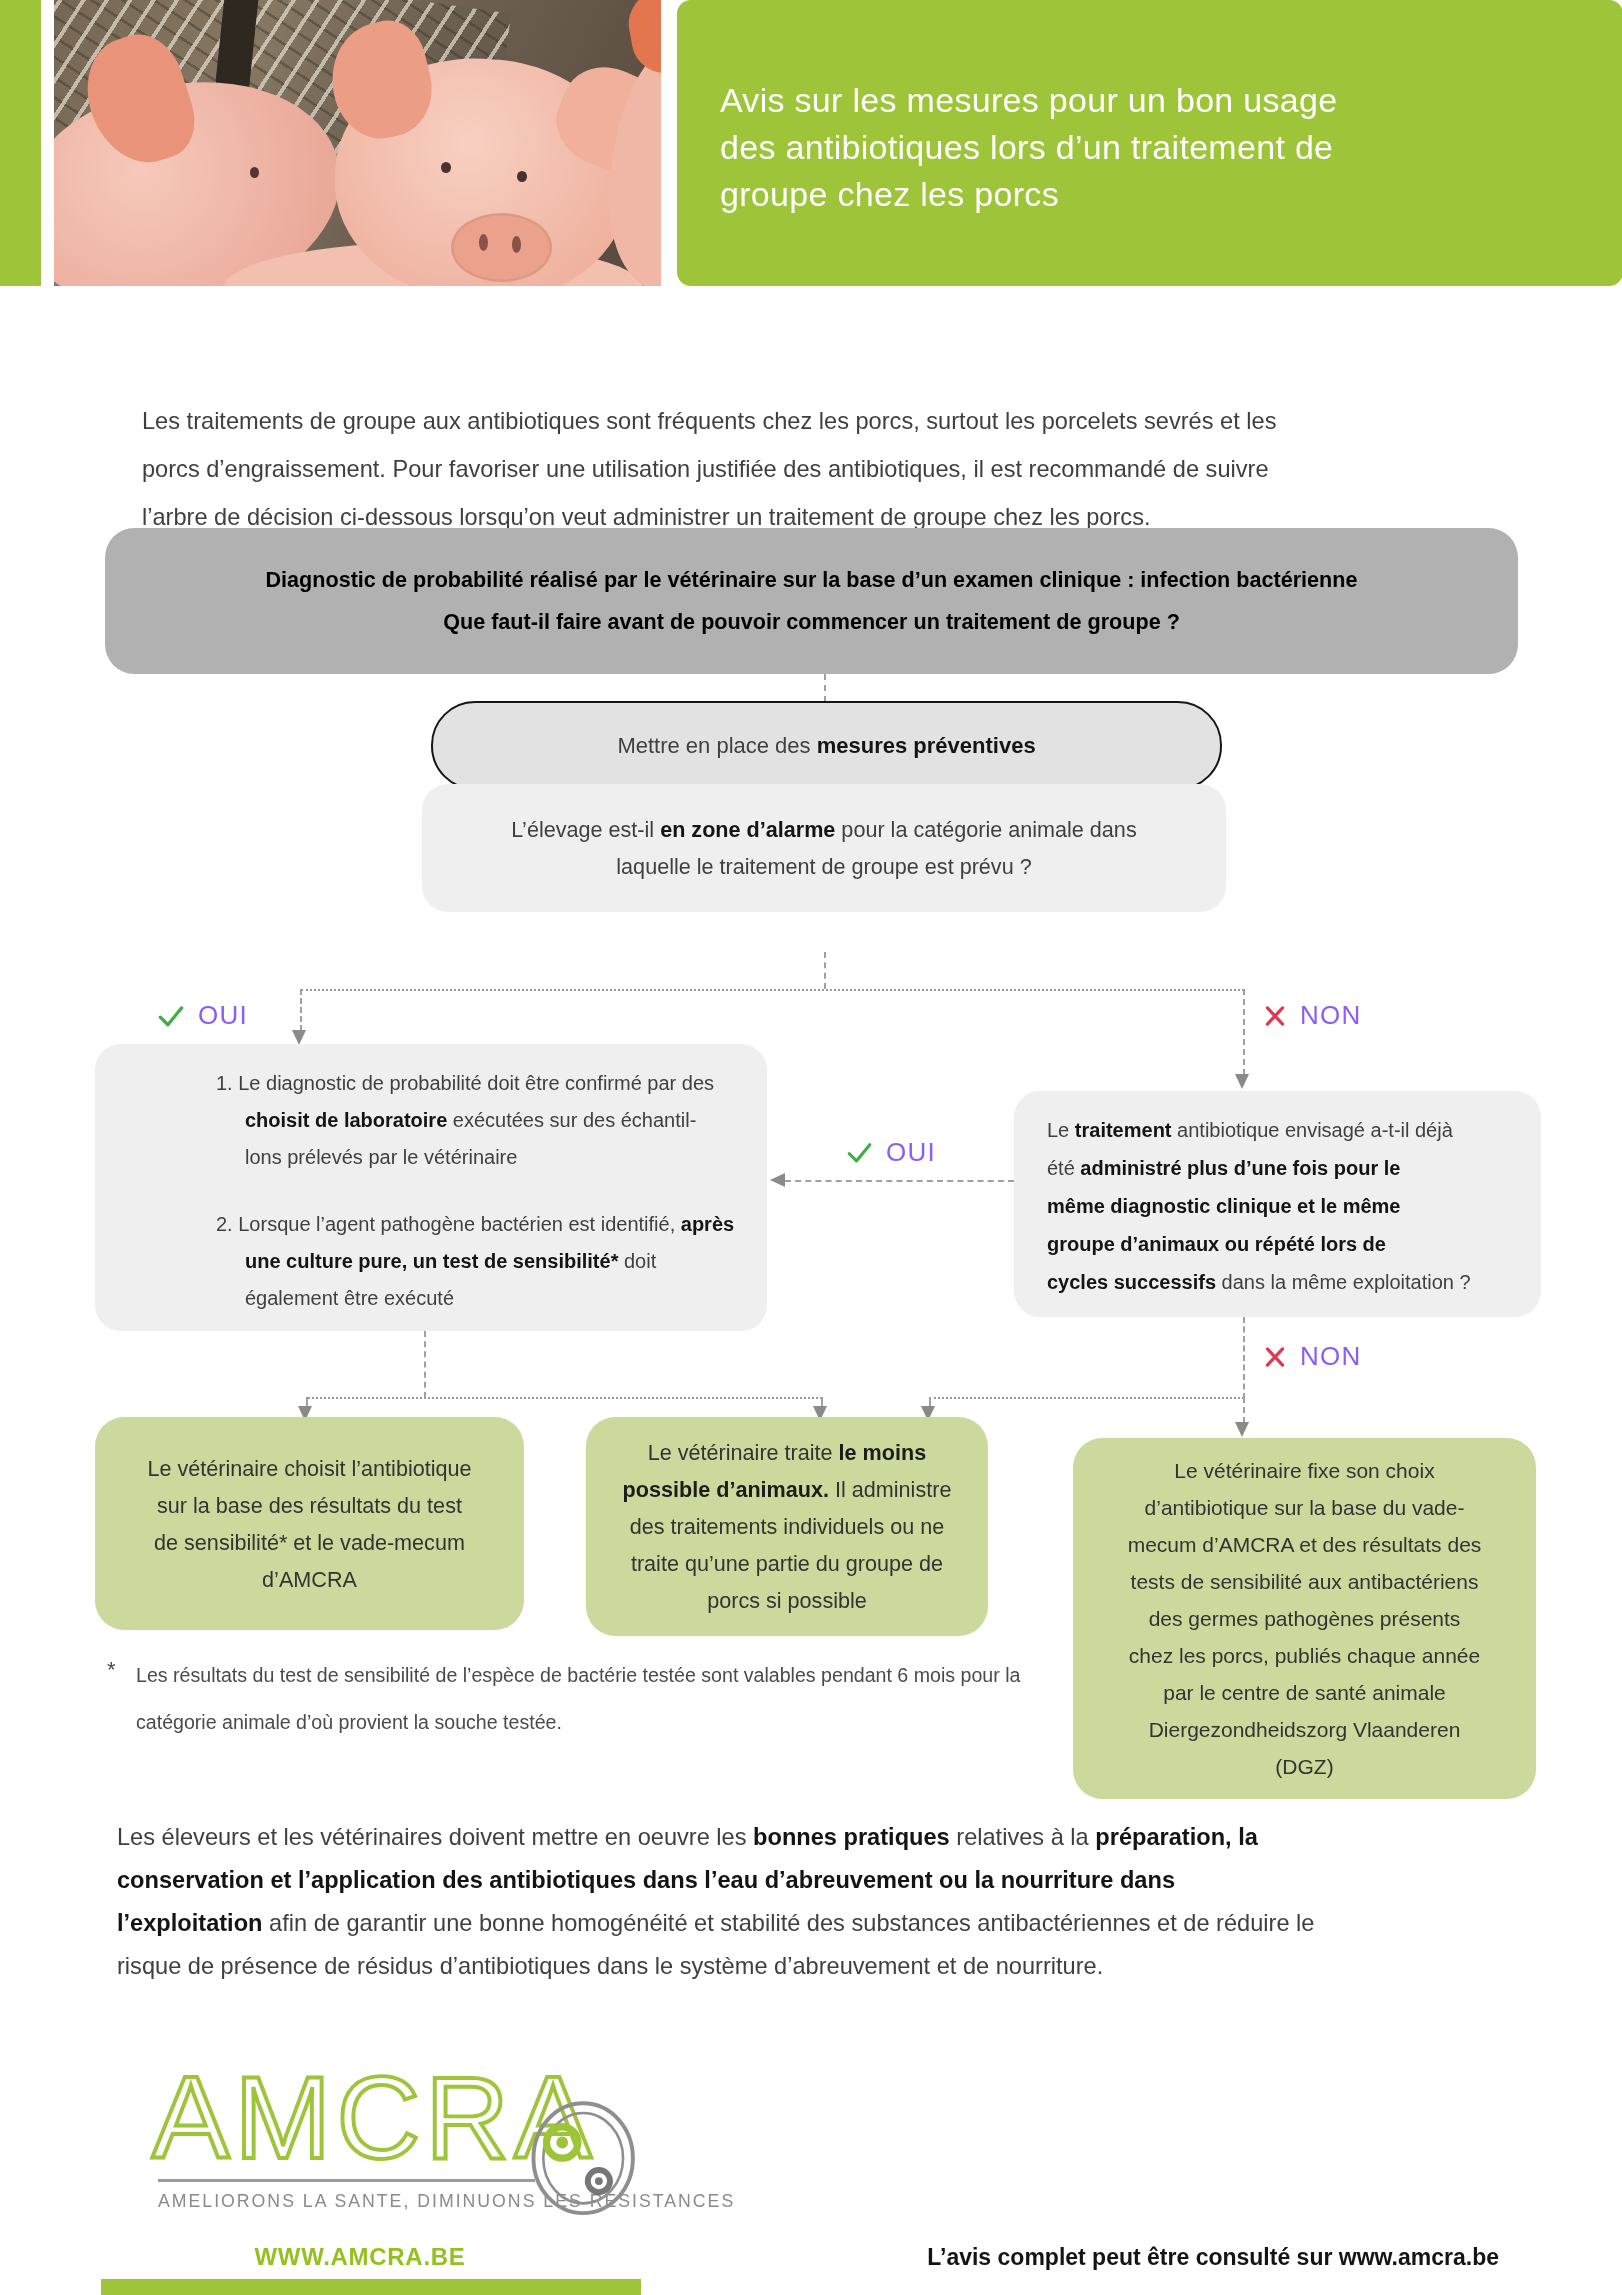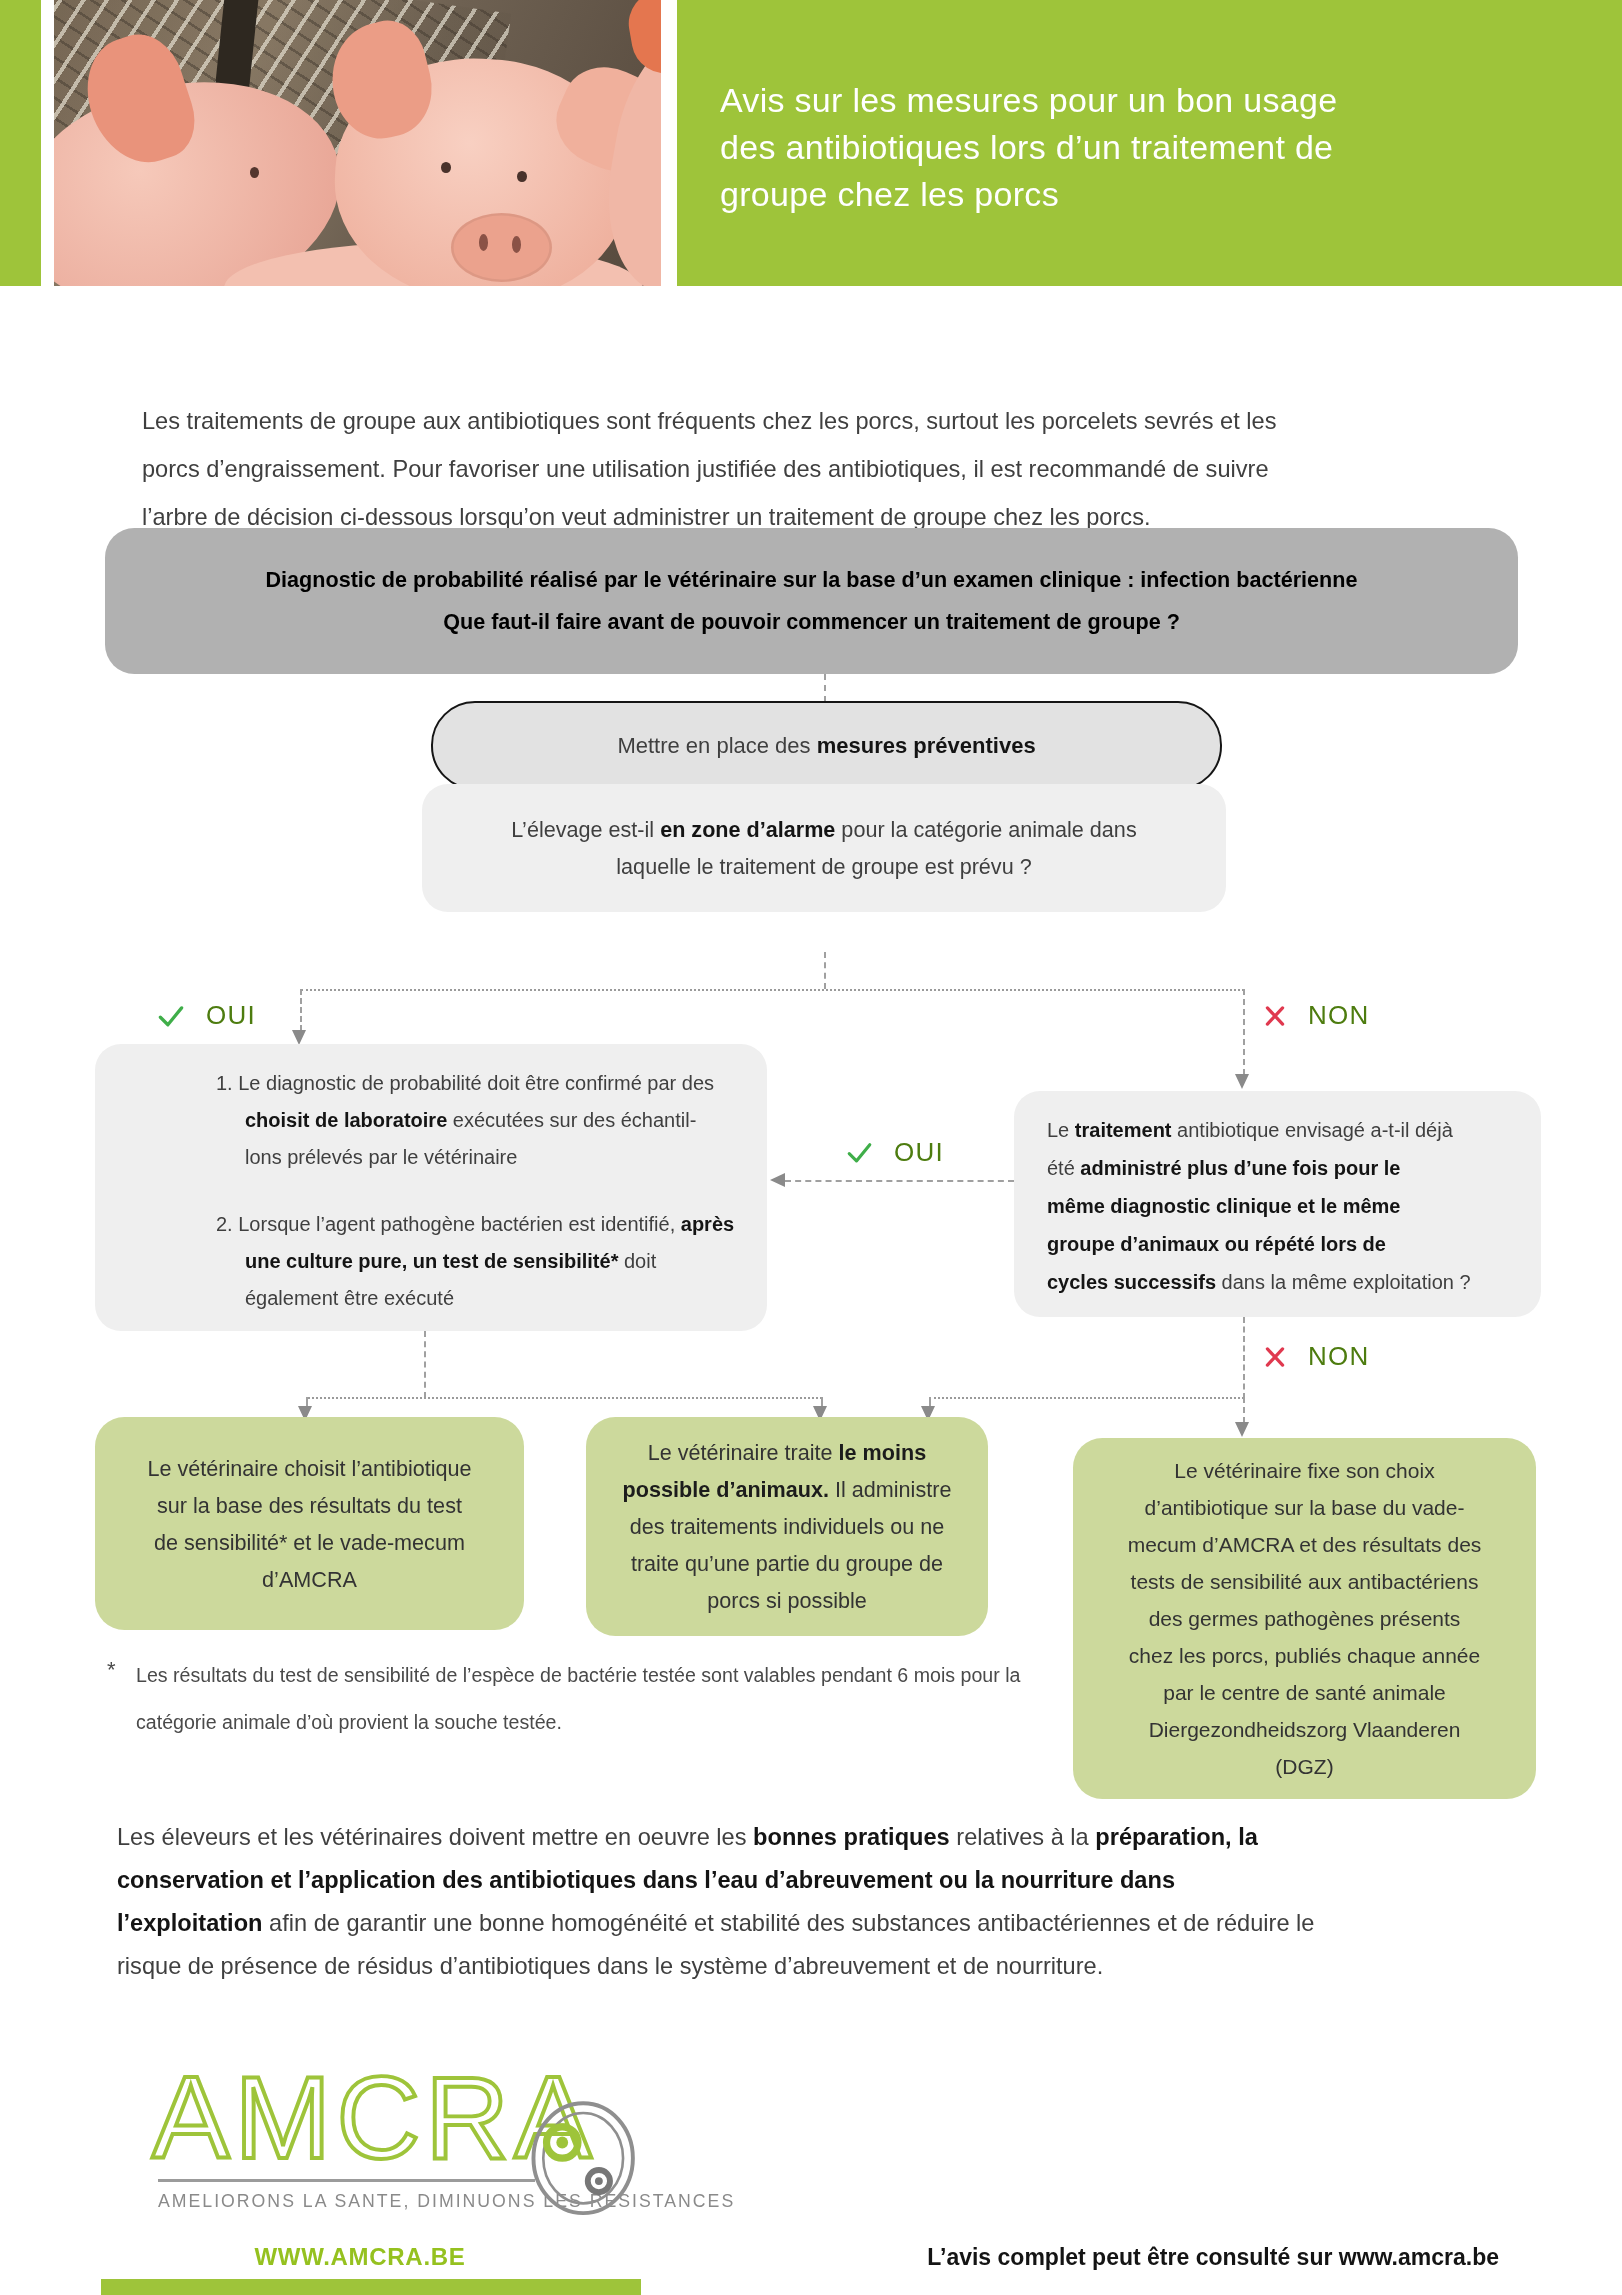--- a/index.html
+++ b/index.html
@@ -2,21 +2,21 @@
 <html style="font-size:10.5px"><head>
 <meta charset="utf-8">
 <style>
   html,body{margin:0;padding:0;background:#888;}
   .page{position:relative;width:1623px;height:2295px;background:#ffffff;overflow:hidden;
         font-family:"Liberation Sans",sans-serif;color:#3f3f3f;}
   .abs{position:absolute;}
   b{font-weight:bold;color:#141414;}
   
   .sidebar{left:0;top:0;width:41px;height:286px;background:#9ec43a;}
-  .banner{left:677px;top:0;width:946px;height:286px;background:#9ec43a;}
+  .banner{left:677px;top:0;width:946px;height:286px;background:#9ec43a;border-radius:14px;}
   .banner h1{margin:0;padding:77px 0 0 43px;font-size:34px;line-height:47px;font-weight:400;color:#ffffff;letter-spacing:0.3px;}
   .photo{left:54px;top:0;width:607px;height:286px;overflow:hidden;
          background:linear-gradient(115deg,#7a6a57 0%,#8d7d68 30%,#6e6152 55%,#55483c 100%);}
   .photo div{position:absolute;}
   
   .graybox{left:105px;top:528px;width:1413px;height:146px;background:#b1b1b1;border-radius:29.4px;
            display:flex;flex-direction:column;justify-content:center;align-items:center;}
   .graybox div{font-size:21.6px;font-weight:bold;color:#000;line-height:42px;}
   .stepbox{background:#efefef;border-radius:26px;}
   .prevbox{left:431px;top:701px;width:791px;height:89px;background:#e2e2e2;border:2.6px solid #151515;
@@ -29,21 +29,21 @@
   .treattext{position:absolute;left:33px;top:19.6px;font-size:20px;line-height:38px;}
   .greenbox{background:#ccd99c;border-radius:29.4px;display:flex;justify-content:center;align-items:center;
             text-align:center;color:#333;font-size:21.6px;line-height:37px;}
   .greenbox b{color:#1c1c1c;}
   
   .vdash{border-left:2px dashed #a0a0a0;width:0;}
   .hdash{border-top:2px dashed #a0a0a0;height:0;}
   .hdot{border-top:2.6px dotted #9a9a9a;height:0;}
   .arr-down{width:0;height:0;border-left:7.9px solid transparent;border-right:7.9px solid transparent;border-top:15.7px solid #8a8a8a;}
   .arr-left{width:0;height:0;border-top:7.9px solid transparent;border-bottom:7.9px solid transparent;border-right:15.7px solid #8a8a8a;}
-  .branchlbl{display:flex;align-items:center;gap:20px;font-size:26px;color:#4d7c0f;letter-spacing:1.3px;}
+  .branchlbl{display:flex;align-items:center;gap:12px;font-size:26px;color:#8b5cf6;letter-spacing:1.3px;}
   
   .footnote{font-size:19.6px;line-height:47px;color:#4a4a4a;}
   .closing{font-size:23.6px;line-height:43px;margin-left:12px;}
   
   .wordmark{font-size:116px;font-weight:400;letter-spacing:5.2px;color:#9ec43a;
             -webkit-text-fill-color:#ffffff;-webkit-text-stroke:3.9px #9ec43a;line-height:1;}
   .tagline{font-size:17.7px;letter-spacing:2px;color:#8a8a8a;}
   .site{font-size:24px;font-weight:bold;color:#95c11f;letter-spacing:0.7px;text-align:center;}
   .footnote-star{font-size:22px;color:#4a4a4a;}
   .footer-note{font-size:23px;font-weight:bold;color:#141414;text-align:right;}

